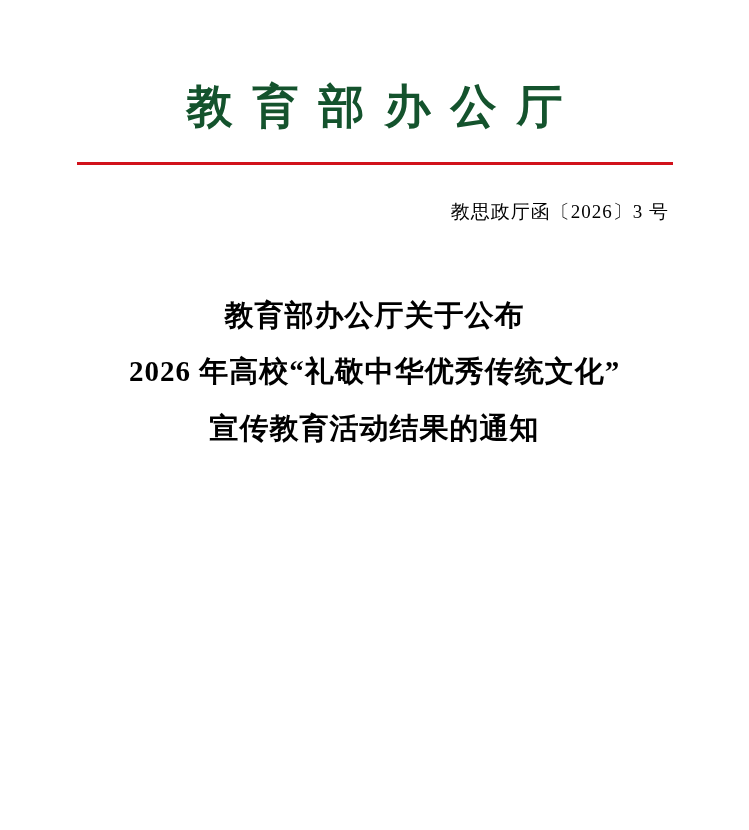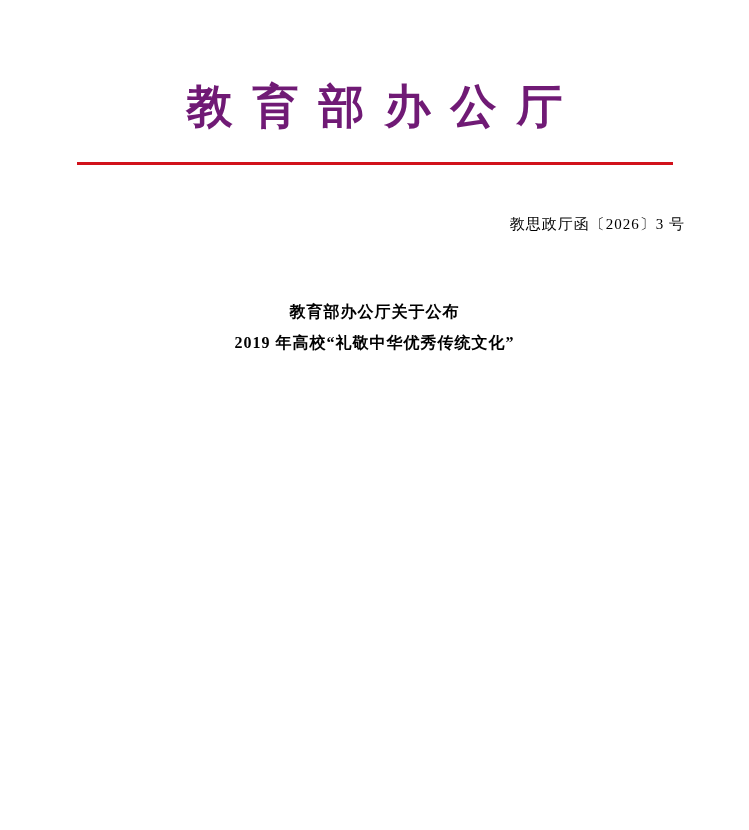--- a/index.html
+++ b/index.html
@@ -19,47 +19,47 @@
     width: 749px;
     height: 830px;
     background: #ffffff;
     box-sizing: border-box;
   }
   .doc-header {
     text-align: center;
     padding-top: 78px;
   }
   .doc-title-red {
-    color: #701a75;
+    color: #14532d;
     font-size: 46px;
     font-weight: bold;
     letter-spacing: 20px;
     text-indent: 20px;
     line-height: 1.25;
     font-family: "Liberation Serif", "DejaVu Serif", serif;
   }
   .red-rule {
     width: 596px;
     height: 3px;
     background: #d1111b;
     margin: 26px auto 0 auto;
   }
   .doc-number {
     text-align: right;
-    padding-right: 64px;
-    margin-top: 50px;
-    font-size: 15px;
+    padding-right: 80px;
+    margin-top: 34px;
+    font-size: 19px;
     letter-spacing: 1px;
   }
   .subject-block {
     text-align: center;
     margin-top: 62px;
   }
   .subject-line {
-    font-size: 16px;
+    font-size: 29px;
     font-weight: bold;
     line-height: 1.95;
     letter-spacing: 1px;
   }
   .body-block {
     margin: 34px 76px 0 76px;
     font-size: 19px;
     line-height: 2.12;
     text-align: justify;
     letter-spacing: 0.5px;
@@ -78,19 +78,20 @@
 
   <div class="doc-header">
     <div class="doc-title-red">教育部办公厅</div>
     <div class="red-rule"></div>
   </div>
 
   <div class="doc-number">教思政厅函〔2026〕3 号</div>
 
   <div class="subject-block">
     <div class="subject-line">教育部办公厅关于公布</div>
-    <div class="subject-line">2019 年高校“礼敬中华优秀传统文化”</div>
+    <div class="subject-line">2026 年高校“礼敬中华优秀传统文化”</div>
+    <div class="subject-line">宣传教育活动结果的通知</div>
   </div>
 
   <div class="body-block">
   </div>
 
 </div>
 
 </body></html>

